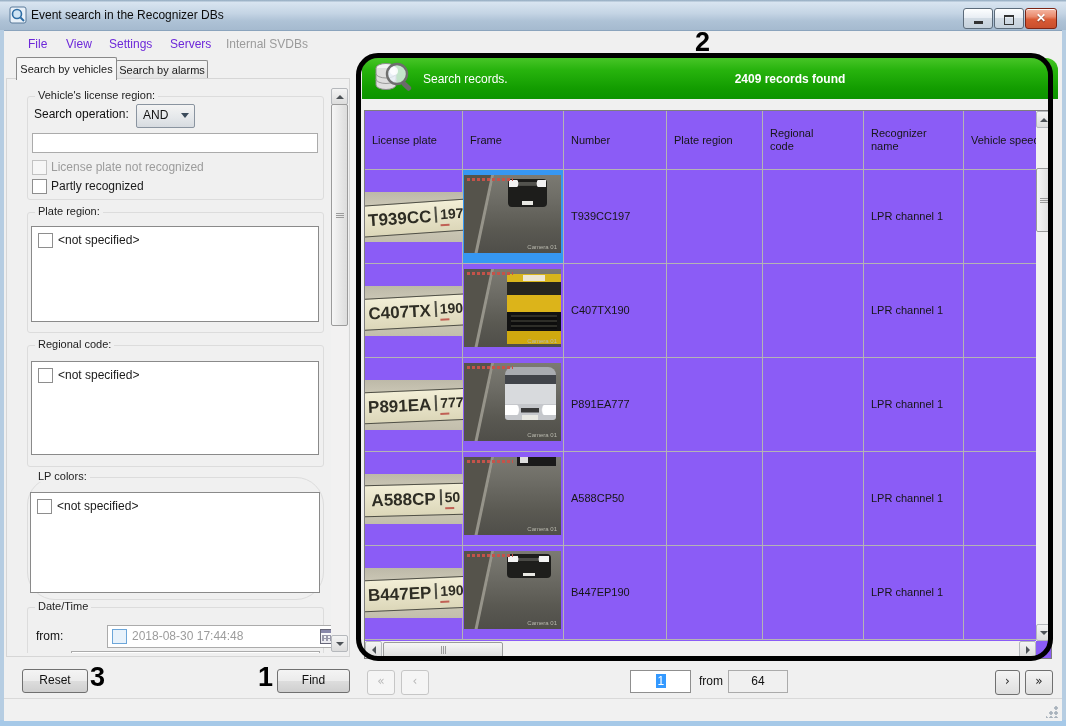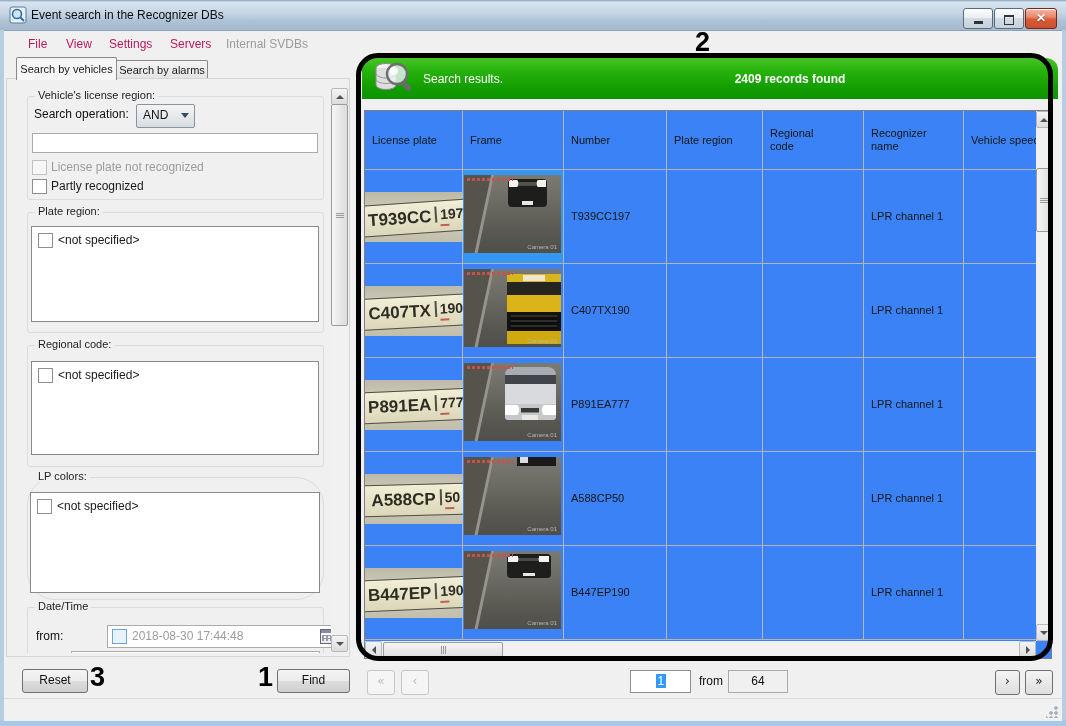--- a/index.html
+++ b/index.html
@@ -14,21 +14,21 @@
   .wbtn{position:absolute;top:8px;height:19px;border:1px solid #5c6b7a;border-radius:3px;
     background:linear-gradient(180deg,#fdfeff 0,#e9eef4 45%,#d3dce5 50%,#c5d1dc 100%);
     box-shadow:inset 0 1px 0 rgba(255,255,255,.9);}
   .wbtn.close{background:linear-gradient(180deg,#f5b9a6 0,#e98a6d 40%,#d95b35 55%,#c94f2d 100%);border-color:#7d2414;}
   .g-min{position:absolute;left:50%;bottom:4px;width:9px;height:3px;margin-left:-4px;background:#333;}
   .g-max{position:absolute;left:50%;top:50%;width:8px;height:7px;margin:-4px 0 0 -5px;border:1px solid #333;border-top:2px solid #333;background:transparent;}
   .g-x{position:absolute;left:0;top:1px;width:100%;text-align:center;color:#fff;font-size:12px;font-weight:bold;line-height:17px;text-shadow:0 1px 1px rgba(0,0,0,.4);}
   .brd{position:absolute;background:#b6cde2;}
   .brd.bottom{background:#a6c9e8;}
   .menubar{position:absolute;left:4px;top:31px;width:1058px;height:25px;background:#f0f0f0;}
-  .menu-item{position:absolute;top:4px;font-size:12px;color:#be185d;padding:2px 6px;}
+  .menu-item{position:absolute;top:4px;font-size:12px;color:#6d28d9;padding:2px 6px;}
   .menu-item.disabled{color:#9b9b9b;}
   .tab{position:absolute;font-size:11px;color:#1a1a1a;border:1px solid #898989;border-bottom:none;background:linear-gradient(#f4f4f4,#e2e2e2);border-radius:2px 2px 0 0;text-align:center;}
   .tab.active{background:#f6f6f6;z-index:3;}
   .tabpage{position:absolute;left:6px;top:78px;width:342px;height:577px;border:1px solid #d6d6d6;background:#f0f0f0;}
   .grp{position:absolute;border:1px solid #dcdcdc;border-radius:3px;}
   .grp .glabel{position:absolute;left:7px;top:-8px;background:#f0f0f0;padding:0 3px;font-size:11px;color:#1c1c1c;}
   .listbox{position:absolute;background:#fff;border:1px solid #8a8a8a;}
   .cb{position:absolute;width:13px;height:13px;background:#fff;border:1px solid #8e8e8e;}
   .cb.disabled{border-color:#c2c2c2;background:#f6f6f6;}
   .cb.blue{border-color:#6ca6d9;background:#e8f2fb;}
@@ -51,21 +51,21 @@
   .grip-v{position:absolute;left:50%;top:50%;width:8px;height:1px;margin:-2px 0 0 -4px;background:#9b9b9b;box-shadow:0 2px 0 #9b9b9b,0 4px 0 #9b9b9b;}
   .grip-h{position:absolute;left:50%;top:50%;width:1px;height:8px;margin:-4px 0 0 -2px;background:#9b9b9b;box-shadow:2px 0 0 #9b9b9b,4px 0 0 #9b9b9b;}
   .btn{position:absolute;border:1px solid #707070;border-radius:3px;background:linear-gradient(#f4f4f4 0,#ebebeb 50%,#dddddd 50%,#cfcfcf 100%);font-size:12px;color:#111;text-align:center;}
   .btn .bl{position:relative;top:3px;}
   .pgbtn{position:absolute;width:26px;height:23px;border:1px solid #c6c6c6;border-radius:3px;background:#f5f5f5;color:#b9b9b9;text-align:center;font-size:12px;line-height:21px;font-family:"DejaVu Sans",sans-serif;}
   .pgbtn.en{border-color:#707070;background:linear-gradient(#f4f4f4,#dedede);color:#222;}
   .gheader{position:absolute;left:362px;top:58px;width:696px;height:41px;border-radius:12px 12px 0 0;
     background:linear-gradient(180deg,#47c527 0,#27b30d 30%,#129c00 75%,#0c9400 100%);}
   .ghtext{position:absolute;font-size:12px;color:#fff;}
   .ghcount{font-weight:bold;text-align:center;}
-  .grid{position:absolute;left:364px;top:110px;width:688px;height:549px;background:#3b82f6;border:1px solid #7e7e7e;box-sizing:border-box;overflow:hidden;}
+  .grid{position:absolute;left:364px;top:110px;width:688px;height:549px;background:#8b5cf6;border:1px solid #7e7e7e;box-sizing:border-box;overflow:hidden;}
   .hrow{position:absolute;left:0;top:0;height:59px;display:flex;}
   .hcell{box-sizing:border-box;border-right:1px solid #b4b4b4;border-bottom:1px solid #b4b4b4;font-size:11px;color:#161616;display:flex;align-items:center;padding-left:7px;}
   .hcell span{line-height:13px;}
   .hcell.wrap span{display:inline-block;max-width:64px;}
   .grow{position:absolute;left:0;display:flex;height:94px;}
   .gcell{box-sizing:border-box;border-right:1px solid #b4b4b4;border-bottom:1px solid #b4b4b4;font-size:11px;color:#161616;position:relative;}
   .gcell.sel{background:#3697f2;}
   .celltext{position:absolute;left:7px;top:50%;margin-top:-7px;font-size:11px;}
   .plate-photo{position:absolute;left:0;top:50%;width:98px;height:50px;margin-top:-25px;overflow:hidden;
     background:linear-gradient(180deg,#bdb9a8,#d4d0be 45%,#c2beac);}
@@ -222,21 +222,21 @@
     <span style="position:absolute;left:9px;top:1px;">
       <svg width="44" height="40" viewBox="0 0 44 40">
         <ellipse cx="15" cy="9" rx="10" ry="4.5" fill="#f2f2f2" stroke="#8a8a8a"></ellipse>
         <path d="M5 9 v17 a10 4.5 0 0 0 20 0 v-17" fill="#dedede" stroke="#8a8a8a"></path>
         <path d="M5 14.5 a10 4.5 0 0 0 20 0 M5 20 a10 4.5 0 0 0 20 0" fill="none" stroke="#9a9a9a"></path>
         <circle cx="26" cy="15" r="10" fill="rgba(235,243,250,0.8)" stroke="#6e6e6e" stroke-width="2.4"></circle>
         <circle cx="23" cy="12" r="4" fill="rgba(255,255,255,0.85)"></circle>
         <rect x="33.2" y="21.5" width="11" height="5" rx="2.2" transform="rotate(43 33.2 21.5)" fill="#6b6b6b"></rect>
       </svg>
     </span>
-    <span class="ghtext" style="left:61px;top:14px;">Search results.</span>
+    <span class="ghtext" style="left:61px;top:14px;">Search records.</span>
     <span class="ghtext ghcount" style="left:278px;top:14px;width:300px;">2409 records found</span>
   </div>
 
   <div class="grid" id="grid">
       <div class="hrow">
         <div class="hcell" style="width: 98px;">
           <span>License plate</span>
         </div>
         <div class="hcell" style="width: 101px;">
           <span>Frame</span>

